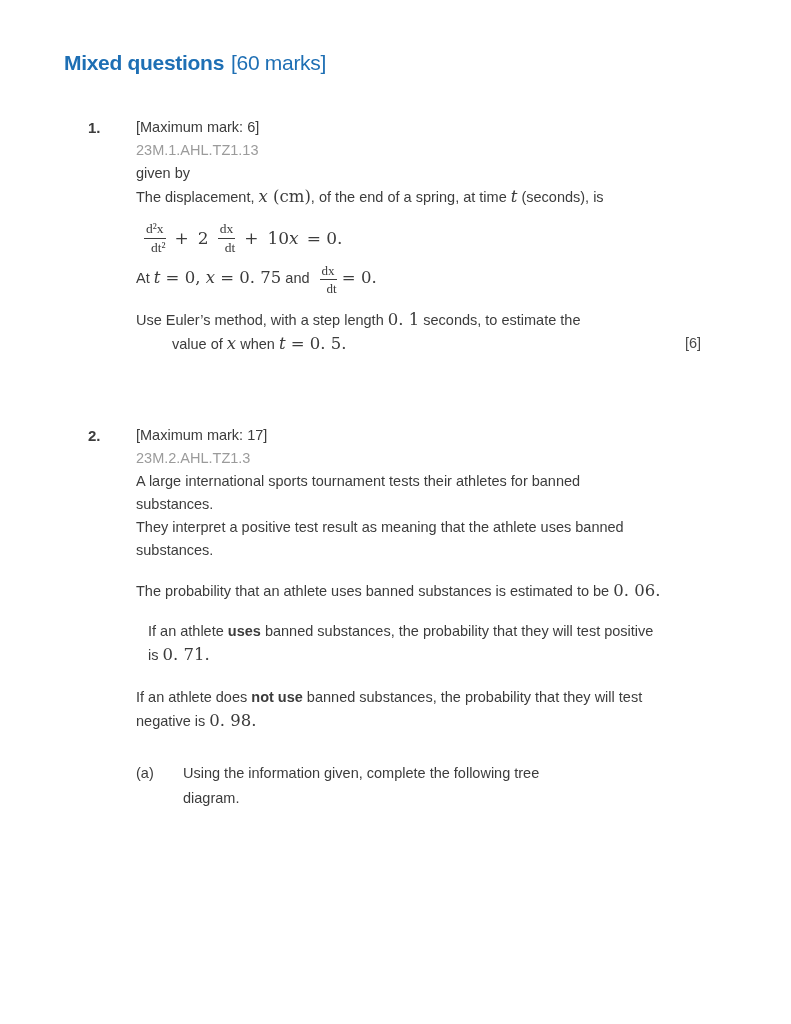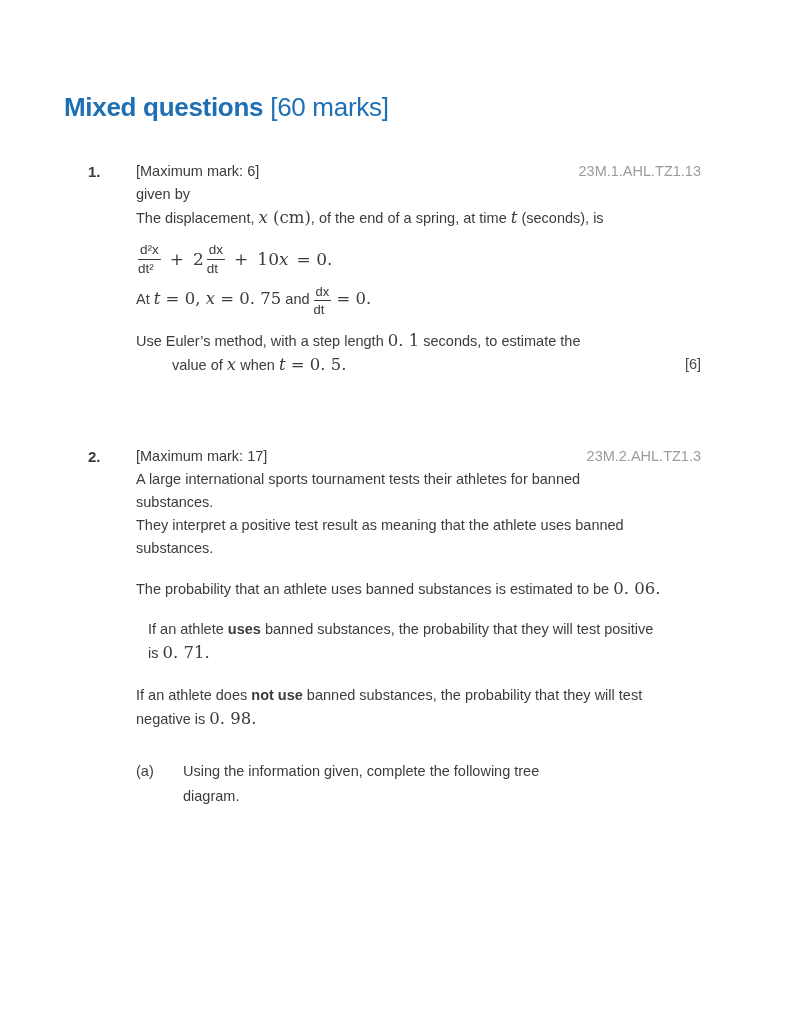--- a/index.html
+++ b/index.html
@@ -6,60 +6,61 @@
   html,body { background:#ffffff; }
   .page {
     position:relative;
     width:791px; height:1024px;
     background:#ffffff;
     overflow:hidden;
     font-family:"Liberation Sans", sans-serif;
     color:#3c3c3c;
   }
   .title {
-    margin:92px 0 0 64px;
-    font-size:26px;
+    margin:48px 0 0 64px;
+    font-size:21px;
     line-height:30px;
     letter-spacing:-0.3px;
     color:#1e6fb4;
     white-space:nowrap;
   }
   .title .t-main { font-weight:700; }
   .title .t-marks { font-weight:400; margin-left:7px; }
 
   .question {
     display:grid;
     grid-template-columns:48px 565px;
     margin-left:88px;
   }
   .q1 { margin-top:38px; }
   .q2 { margin-top:68px; }
 
   .qnum { font-weight:700; font-size:15px; line-height:23px; }
   .qbody { font-size:14.5px; line-height:23px; }
 
-  .qheader { display:flex; justify-content:space-between; align-items:baseline; }
+  .qheader { display:flex; justify-content:space-between; align-items:baseline;flex-direction:column; }
   .maxmark { font-size:14.5px; }
   .ref { color:#9b9b9b; font-size:14.5px; }
 
   .line { white-space:nowrap; }
 
   
   .m  { font-family:"DejaVu Serif", serif; font-size:16.5px; }
   .mi { font-family:"DejaVu Serif", serif; font-style:italic; font-size:16.5px; }
   .b  { font-weight:700; }
 
   .frac {
     display:inline-block;
     vertical-align:middle;
-    text-align:left;
-    font-family:Liberation Sans, sans-serif;
+    text-align:right;
+    font-family:Liberation Serif, serif;
     font-size:13px;
     line-height:15px;
     font-style:normal;
+    margin-left:6px;
   }
   .frac .fnum { display:block; border-bottom:1px solid #3c3c3c; padding:0 2px 1px; }
   .frac .fden { display:block; padding-top:1px; }
 
   .eq {
     display:flex;
     align-items:center;
     margin-top:8px;
     margin-left:2px;
     height:42px;

